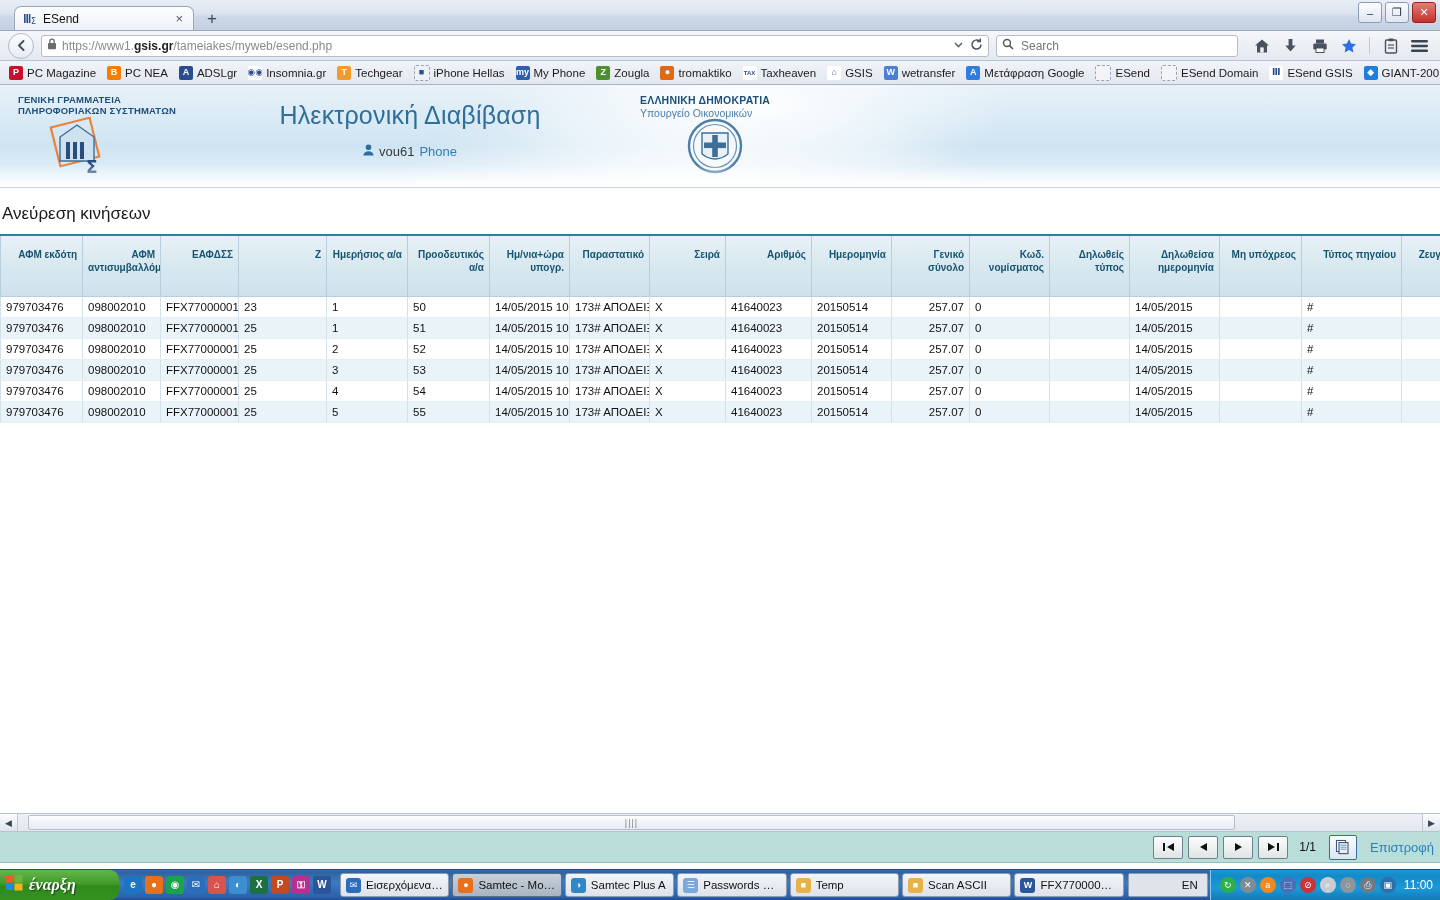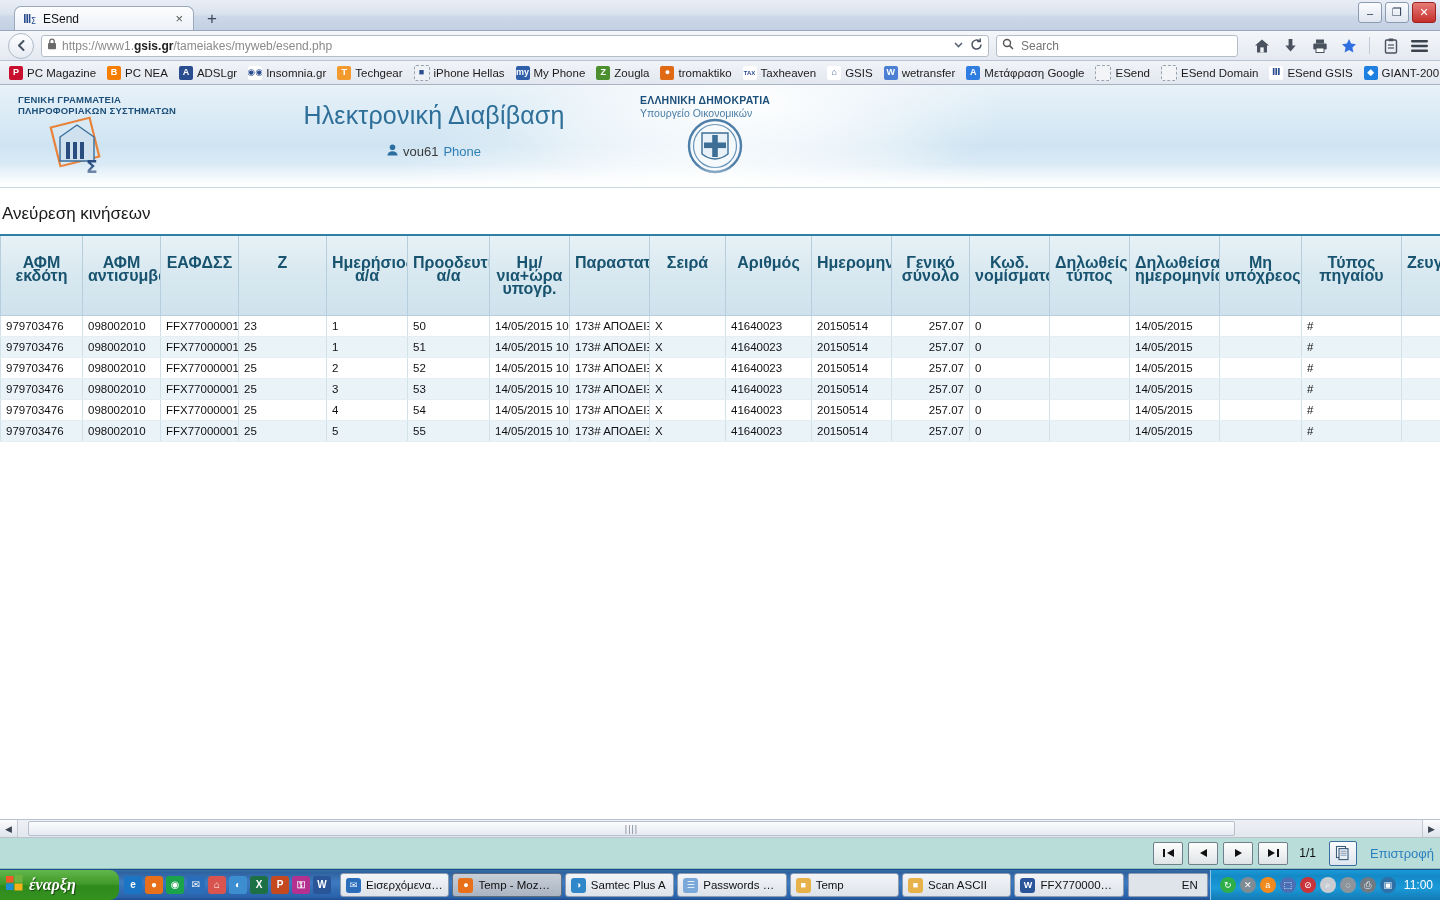--- a/index.html
+++ b/index.html
@@ -104,41 +104,41 @@
     border-bottom:1px solid #c6d8e4;
   }
   .gsis-header:after{
     content:"";position:absolute;left:0;right:0;bottom:0;height:22px;
     background:linear-gradient(to bottom,rgba(255,255,255,0),#ffffff);
   }
   .gg-left{position:absolute;left:18px;top:9px;}
   .gg-left .l1,.gg-left .l2{
     font-size:9.5px;font-weight:bold;color:#1c4f79;letter-spacing:.2px;line-height:11px;
   }
-  .center-block{position:absolute;left:0;right:0;top:16px;text-align:center;width:820px;padding-left:24px;}
+  .center-block{position:absolute;left:0;right:0;top:16px;text-align:center;width:820px;}
   .site-title{font-size:25px;color:#2e6f99;font-weight:normal;letter-spacing:.2px;}
   .userline{margin-top:14px;font-size:13px;color:#2a6fa0;display:flex;align-items:center;justify-content:center;gap:5px;}
   .userline .uname{color:#3a3a3a;}
   .userline .logout{color:#2f7fb5;}
   .gg-right{position:absolute;left:640px;top:9px;text-align:left;}
   .gg-right .r1{font-size:10.5px;font-weight:bold;color:#1c4f79;line-height:13px;letter-spacing:.2px;}
   .gg-right .r2{font-size:10.5px;color:#4a7ea6;line-height:13px;}
 
   .page-heading{
     font-size:17px;color:#1a1a1a;padding:16px 0 10px 2px;font-weight:normal;flex:0 0 auto;
   }
 
   
   .gridwrap{flex:1;position:relative;overflow:hidden;}
   table.grid{border-collapse:collapse;table-layout:fixed;width:1447px;}
   table.grid th{
     background:linear-gradient(to bottom,#e7f1f6 0%,#d6e7ef 55%,#cfe2ec 100%);
     border:1px solid #b7cfdc;border-top:2px solid #2e7fa6;
-    color:#18536f;font-size:16px;font-weight:bold;
-    text-align:center;padding:20px 5px;height:36px;vertical-align:top;
+    color:#18536f;font-size:10px;font-weight:bold;
+    text-align:right;padding:12px 5px;height:36px;vertical-align:top;
     line-height:13px;overflow:hidden;white-space:normal;
   }
   table.grid td{
     border-left:1px solid #d3e2e9;border-right:1px solid #d3e2e9;
     border-bottom:1px solid #e4eef3;
     font-size:11.5px;color:#111;padding:3px 5px;height:14px;
     white-space:nowrap;overflow:hidden;
   }
   table.grid tr.alt td{background:#e9f3f8;}
   table.grid tr td.num{text-align:right;}
@@ -181,20 +181,21 @@
     background:linear-gradient(to bottom,#fbfcfd,#dde5ee);
     display:flex;align-items:center;justify-content:center;
   }
   .backlink{font-size:13px;color:#2c7fbe;margin-left:8px;}
 
   
   .taskbar{
     height:30px;flex:0 0 30px;display:flex;align-items:stretch;
     background:linear-gradient(to bottom,#3a6ea5 0%,#2f63a0 8%,#3d7ac0 40%,#2a63ab 90%,#1e4c8c 100%);
     border-top:1px solid #1b4d8f;
+    margin-top:6px;
   }
   .startbtn{
     width:113px;display:flex;align-items:center;gap:6px;padding-left:6px;
     background:linear-gradient(to bottom,#62b74c 0%,#419a29 45%,#2f8a1c 55%,#35921f 100%);
     border-radius:0 9px 9px 0;color:#fff;
     font-family:"Liberation Serif",serif;font-style:italic;font-weight:bold;font-size:16px;
     text-shadow:1px 1px 1px rgba(0,0,0,.5);
   }
   .quicklaunch{display:flex;align-items:center;gap:3px;padding:0 5px;}
   .ql-ico{width:18px;height:18px;border-radius:3px;display:flex;align-items:center;justify-content:center;
@@ -707,21 +708,21 @@
         <span class="ql-ico" style="background: rgb(181, 49, 143);">⚿</span>
         <span class="ql-ico" style="background: rgb(42, 86, 153);">W</span>
       </div>
     <div class="tasks" id="tasks">
         <div class="task">
           <span class="ql-ico" style="width: 15px; height: 15px; flex: 0 0 15px; background: rgb(42, 110, 187); font-size: 9px;">✉</span>
           <span class="tl">Εισερχόμενα…</span>
         </div>
         <div class="task active">
           <span class="ql-ico" style="width: 15px; height: 15px; flex: 0 0 15px; background: rgb(232, 112, 26); font-size: 9px;">●</span>
-          <span class="tl">Temp - Moz…</span>
+          <span class="tl">Samtec - Moz…</span>
         </div>
         <div class="task">
           <span class="ql-ico" style="width: 15px; height: 15px; flex: 0 0 15px; background: rgb(47, 134, 200); font-size: 9px;">◑</span>
           <span class="tl">Samtec Plus A</span>
         </div>
         <div class="task">
           <span class="ql-ico" style="width: 15px; height: 15px; flex: 0 0 15px; background: rgb(122, 168, 216); font-size: 9px;">☰</span>
           <span class="tl">Passwords …</span>
         </div>
         <div class="task">

